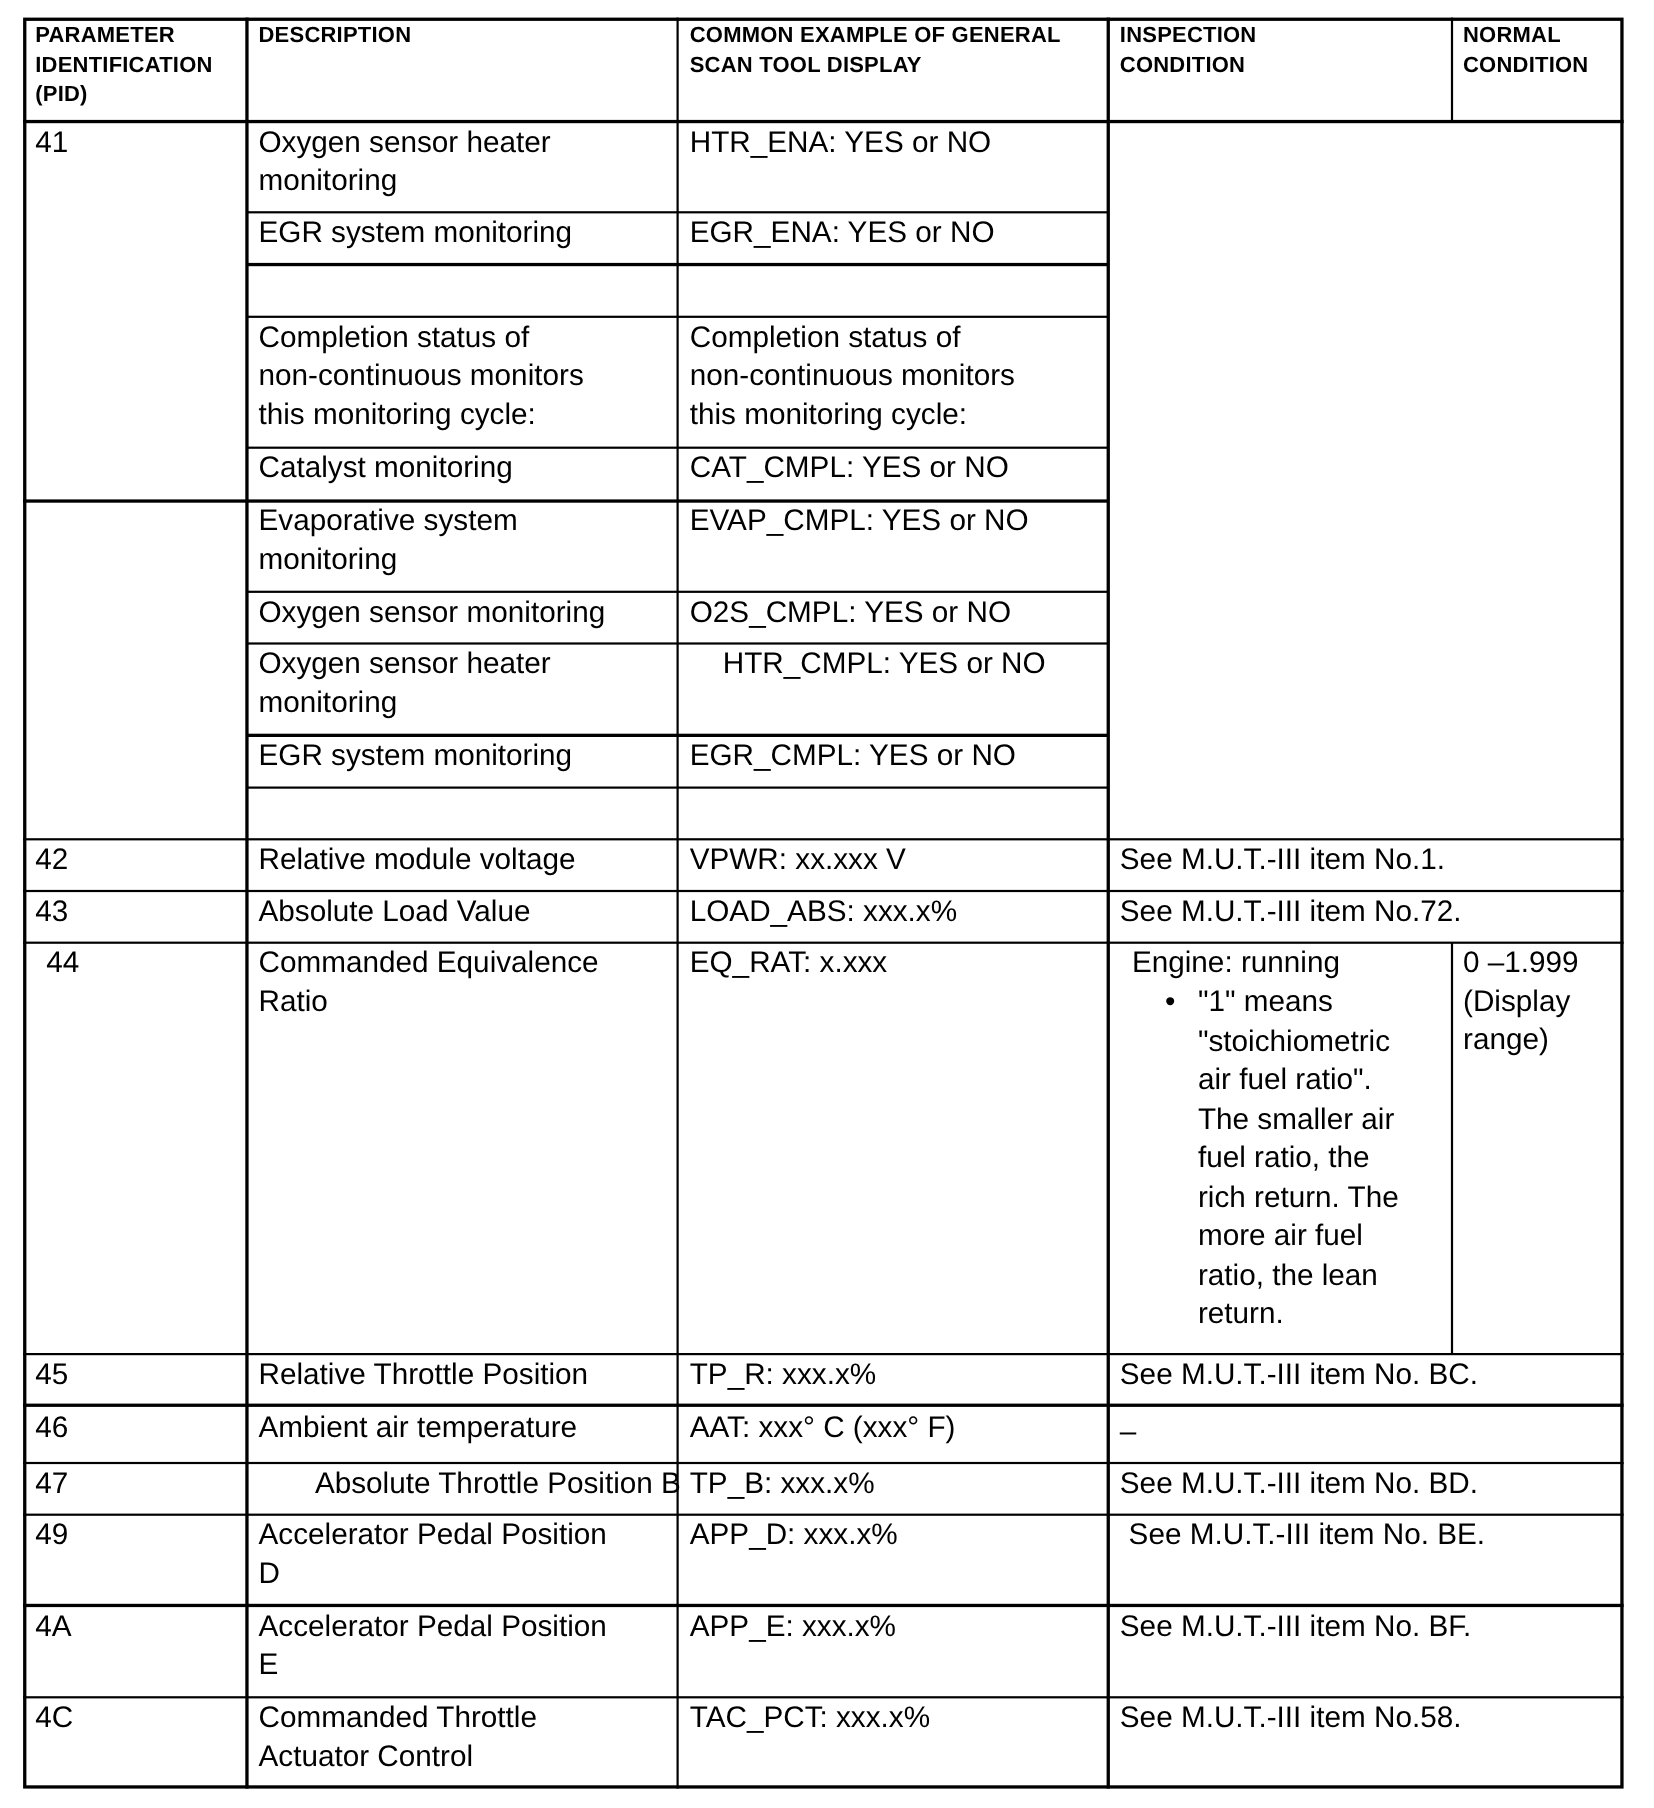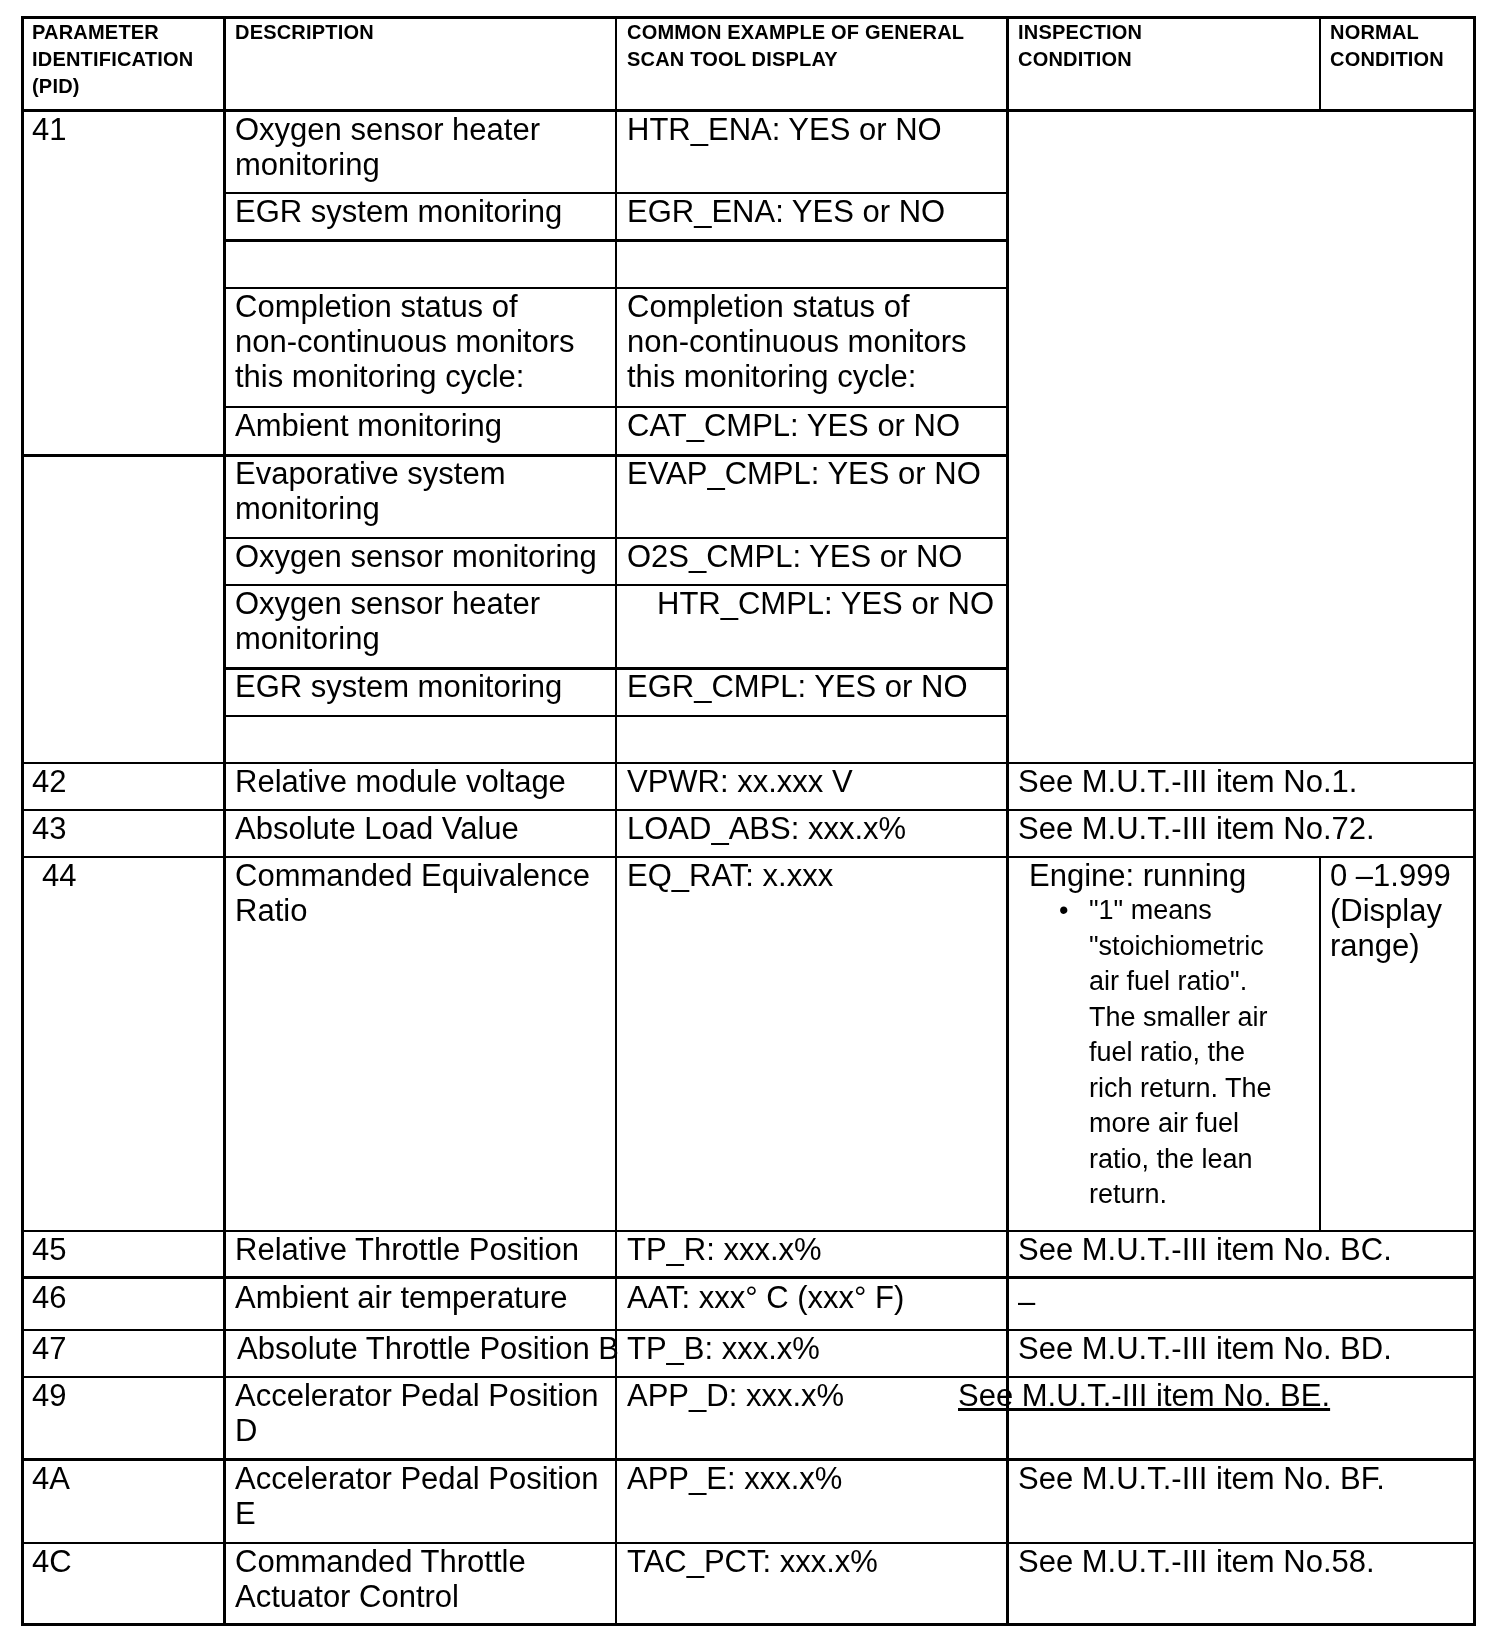--- a/index.html
+++ b/index.html
@@ -5,21 +5,21 @@
   html, body { margin:0; padding:0; background:#ffffff; }
   body { width:1504px; height:1644px; position:relative; overflow:hidden;
          font-family:"Liberation Sans", sans-serif; color:#000; }
   .tbl { position:absolute; left:21px; top:16px; width:1455px; height:1610px;
          border:3px solid #000; box-sizing:border-box; }
   .ln { position:absolute; background:#000; }
   .h { height:2px; }
   .hb { height:3px; }
   .v { width:2px; }
   .vb { width:3px; }
-  .cell { position:absolute; box-sizing:border-box; padding:0 6px; font-size:31px; line-height:35px; white-space:pre-line; }
+  .cell { position:absolute; box-sizing:border-box; padding:0 6px; font-size:27px; line-height:35px; white-space:pre-line; }
   .hdr { font-weight:bold; font-size:20px; line-height:27px; letter-spacing:0.2px; }
   .bullet-list { position:absolute; margin:0; padding:0; list-style:none; font-size:27px; line-height:35.5px; }
   .bullet-list li { position:relative; padding-left:60px; }
   .bullet-list li::before { content:"•"; position:absolute; left:30px; top:0; }
 </style>
 </head>
 <body>
 
 <div>
 
@@ -72,21 +72,21 @@
   <div class="cell" style="left:229px; top:194px; width:386px;">EGR system monitoring</div>
   <div class="cell" style="left:621px; top:194px; width:386px;">EGR_ENA: YES or NO</div>
 
   <div class="cell" style="left:229px; top:289px; width:386px;">Completion status of
 non-continuous monitors
 this monitoring cycle:</div>
   <div class="cell" style="left:621px; top:289px; width:386px;">Completion status of
 non-continuous monitors
 this monitoring cycle:</div>
 
-  <div class="cell" style="left:229px; top:408px; width:386px;">Ambient monitoring</div>
+  <div class="cell" style="left:229px; top:408px; width:386px;">Catalyst monitoring</div>
   <div class="cell" style="left:621px; top:408px; width:386px;">CAT_CMPL: YES or NO</div>
 
   <div class="cell" style="left:229px; top:456px; width:386px;">Evaporative system
 monitoring</div>
   <div class="cell" style="left:621px; top:456px; width:386px;">EVAP_CMPL: YES or NO</div>
 
   <div class="cell" style="left:229px; top:539px; width:386px;">Oxygen sensor monitoring</div>
   <div class="cell" style="left:621px; top:539px; width:386px;">O2S_CMPL: YES or NO</div>
 
   <div class="cell" style="left:229px; top:586px; width:386px;">Oxygen sensor heater
@@ -138,21 +138,21 @@
 
   <div class="cell" style="left:26px; top:1331px; width:198px;">47</div>
   <div class="cell" style="left:229px; top:1331px; width:390px; padding-right:0;text-align:right;">Absolute Throttle Position B</div>
   <div class="cell" style="left:621px; top:1331px; width:386px;">TP_B: xxx.x%</div>
   <div class="cell" style="left:1012px; top:1331px; width:464px;">See M.U.T.-III item No. BD.</div>
 
   <div class="cell" style="left:26px; top:1378px; width:198px;">49</div>
   <div class="cell" style="left:229px; top:1378px; width:386px;">Accelerator Pedal Position
 D</div>
   <div class="cell" style="left:621px; top:1378px; width:386px;">APP_D: xxx.x%</div>
-  <div class="cell" style="left:952px; top:1378px; width:464px;text-decoration:underline;">See M.U.T.-III item No. BE.</div>
+  <div class="cell" style="left:1020px; top:1378px; width:464px;">See M.U.T.-III item No. BE.</div>
 
   <div class="cell" style="left:26px; top:1461px; width:198px;">4A</div>
   <div class="cell" style="left:229px; top:1461px; width:386px;">Accelerator Pedal Position
 E</div>
   <div class="cell" style="left:621px; top:1461px; width:386px;">APP_E: xxx.x%</div>
   <div class="cell" style="left:1012px; top:1461px; width:464px;">See M.U.T.-III item No. BF.</div>
 
   <div class="cell" style="left:26px; top:1544px; width:198px;">4C</div>
   <div class="cell" style="left:229px; top:1544px; width:386px;">Commanded Throttle
 Actuator Control</div>

